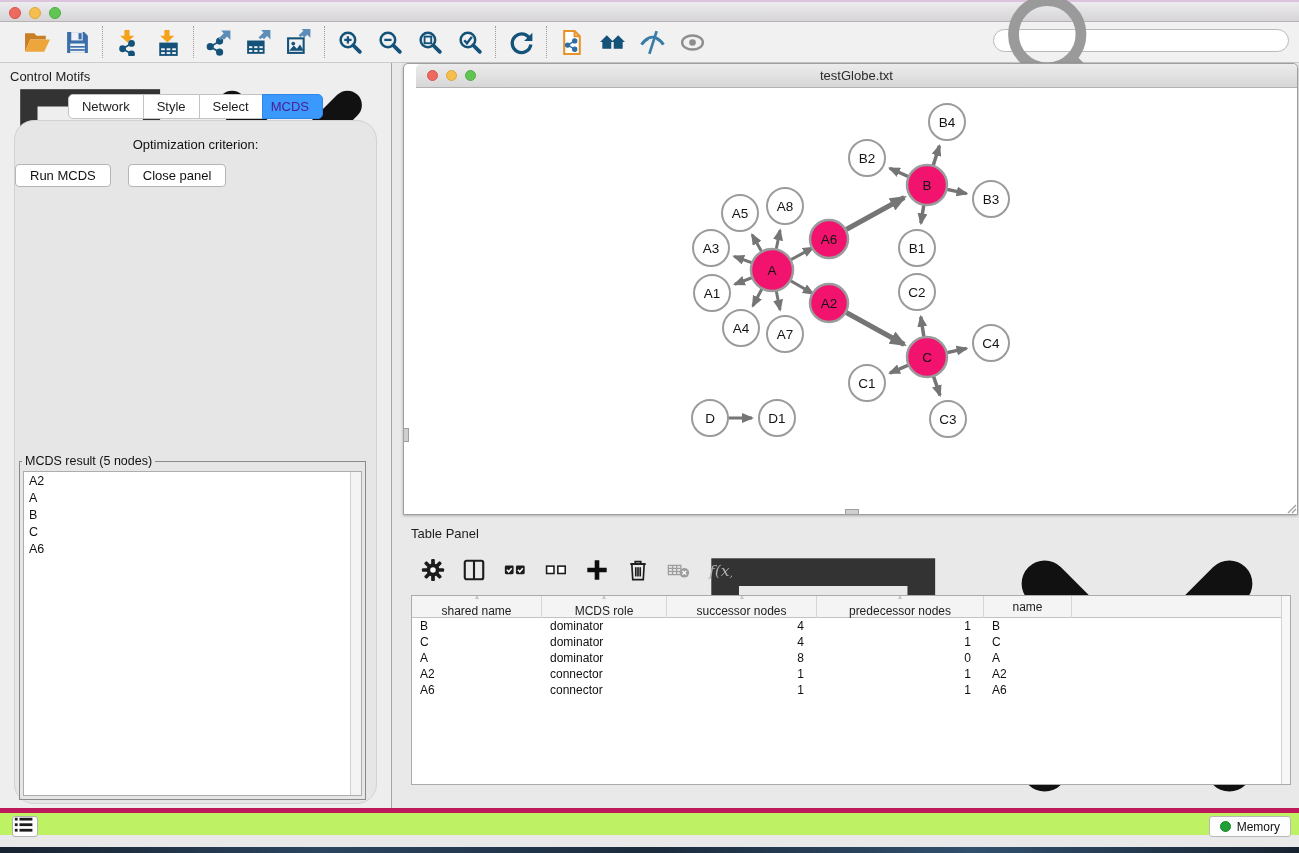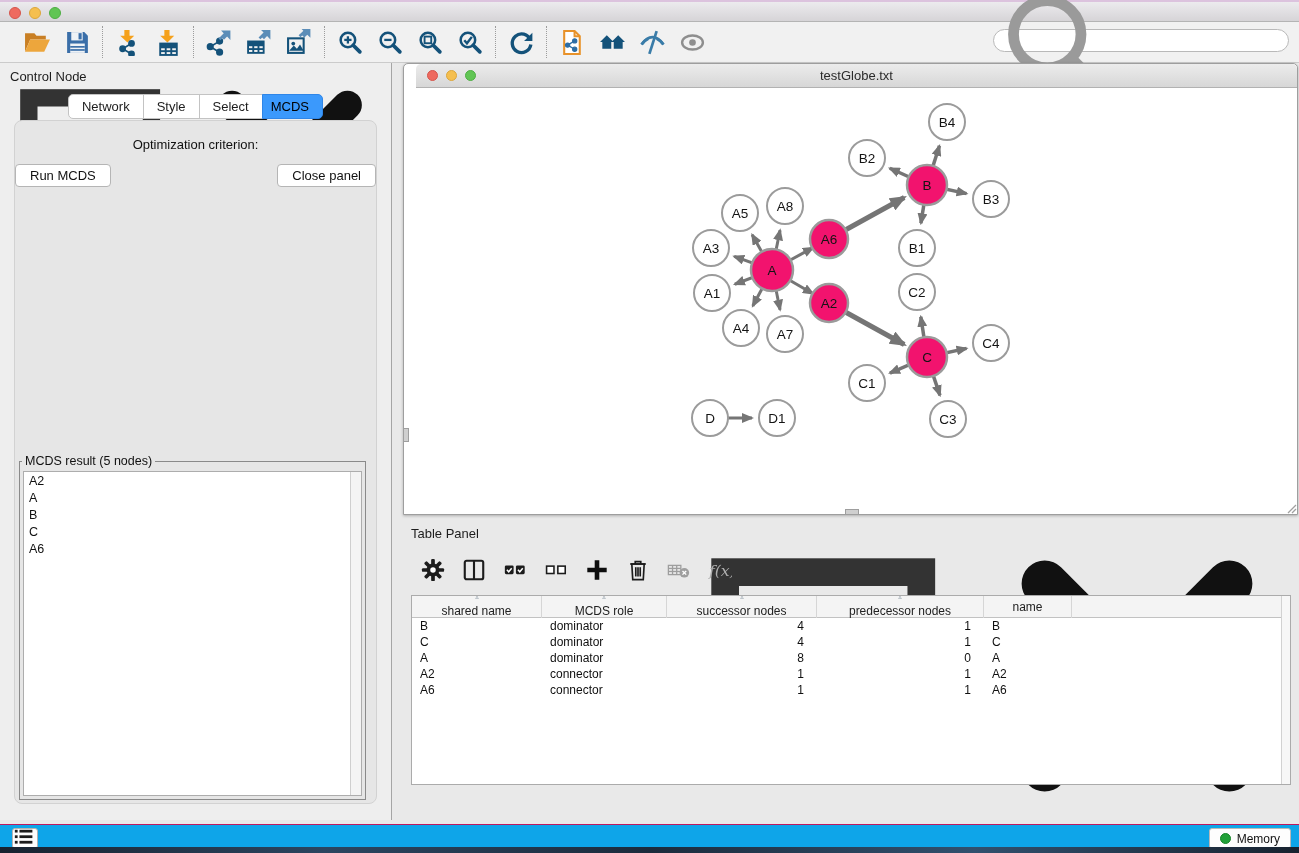--- a/index.html
+++ b/index.html
@@ -36,30 +36,30 @@
   .panel-head { position:relative; height:26px; }
   .panel-head .ptitle { position:absolute; left:10px; top:6px; font-size:13px; color:#1d1d1d; }
   .panel-head .picons { position:absolute; right:8px; top:6px; display:flex; gap:8px; }
   .panel-head .picons svg { width:13px; height:13px; }
   .cp-tabs { position:absolute; left:0; right:0; top:31px; display:flex; justify-content:center; }
   .seg { display:flex; }
   .seg .tab { font-size:13px; padding:4px 13px; background:#fff; border:1px solid #c3c3c3;
     margin-left:-1px; color:#1d1d1d; cursor:default; }
   .seg .tab:first-child { border-radius:5px 0 0 5px; margin-left:0; }
   .seg .tab:last-child { border-radius:0 5px 5px 0; }
-  .seg .tab.active { background:#3b99fc; border-color:#2f86e8; color:#000000;padding-left:8px; }
+  .seg .tab.active { background:#3b99fc; border-color:#2f86e8; color:#4c1d95;padding-left:8px; }
   .cp-card { position:absolute; left:14px; right:14px; top:57px; bottom:16px; background:#e6e6e6;
-    border:1px solid #d2d2d2; border-radius:8px; }
+    border:1px solid #d2d2d2; border-radius:20px; }
   .opt-label { text-align:center; margin-top:16px; font-size:13px; color:#111; }
   .selectbox { position:relative; margin:9px auto 0 auto; width:314px; height:24px; background:#fff;
     border:1px solid #ababab; border-radius:4px; font-size:13px; color:#111;
     display:flex; align-items:center; padding-left:9px; }
   .selectbox .stepper { position:absolute; right:1px; top:1px; bottom:1px; width:20px; }
   .selectbox .stepper svg { width:20px; height:21px; }
-  .btnrow { display:flex; justify-content:space-between; gap:17px; margin-top:12px; }
+  .btnrow { display:flex; justify-content:flex-start; gap:17px; margin-top:12px; }
   .pushbtn { font-size:13px; color:#111; background:#fff; border:1px solid #b5b5b5;
     border-radius:4px; padding:3px 14px; cursor:default; }
   .mcds-box { position:absolute; left:4px; right:10px; top:333px; bottom:3px;
     border:1px solid #8a8a8a; padding:0; }
   .mcds-box legend { font-size:12.5px; color:#111; margin-left:2px; padding:0 3px; }
   .mcds-list { position:absolute; left:3px; right:3px; top:3px; bottom:3px; background:#fff;
     border:1px solid #adadad; overflow:hidden; }
   .mcds-item { font-size:12.5px; color:#111; padding:1.5px 0 1.5px 5px; }
   .mcds-scroll { position:absolute; right:0; top:0; bottom:0; width:11px; background:#f4f4f4;
     border-left:1px solid #cfcfcf; }
@@ -90,22 +90,22 @@
   .th { display:flex; align-items:center; justify-content:center; gap:5px; font-size:12px; color:#222;
     border-right:1px solid #d6d6d6; height:22px;flex-direction:column; }
   .th svg { width:11px; height:11px; }
   .trow { display:flex; height:16px; }
   .td { font-size:12px; color:#101010; padding:1px 8px 0 8px; white-space:nowrap; overflow:hidden; }
   .td.num { text-align:right; padding-right:13px; }
   .tbl-scroll { position:absolute; right:0; top:0; bottom:0; width:9px; background:#f7f7f7; border-left:1px solid #d2d2d2; }
   .tp-tabs { position:absolute; left:0; right:0; top:273px; display:flex; justify-content:center; }
 
   
-  .statusbar { position:absolute; left:0; right:0; bottom:2px; height:27px; background:#0ea5e9;
-    border-top:1px solid #be185d; }
+  .statusbar { position:absolute; left:0; right:0; bottom:18px; height:27px; background:#bef264;
+    border-top:5px solid #be185d; }
   .sq-btn { position:absolute; left:12px; top:3px; width:26px; height:21px; background:#fdfdfd;
     border:1px solid #b2b2b2; border-radius:3px; display:flex; align-items:center; justify-content:center; }
   .sq-btn svg { width:16px; height:16px; }
   .mem-btn { position:absolute; right:8px; top:3px; height:21px; background:#fdfdfd; border:1px solid #b8b8b8;
     border-radius:3px; display:flex; align-items:center; gap:6px; padding:0 10px; font-size:12px; color:#111; }
   .mem-dot { width:11px; height:11px; border-radius:50%; background:#21a038; border:1px solid #158527; }
   .wallpaper { position:absolute; left:0; right:0; bottom:0; height:6px;
     background:linear-gradient(90deg,#17222f,#2b4560,#1b2b3c,#31506e,#17222f); }
 </style>
 </head>
@@ -289,21 +289,21 @@
           <svg viewBox="0 0 26 26" style="width:27px;height:27px">
             <ellipse cx="13" cy="13" rx="10" ry="6.8" fill="none" stroke="#8e8e8e" stroke-width="2.3"></ellipse>
             <circle cx="13" cy="13" r="3.2" fill="#8e8e8e"></circle>
           </svg>
         </div>
       </div>
     </div>
 
   <div class="cpanel">
     <div class="panel-head">
-      <span class="ptitle">Control Node</span>
+      <span class="ptitle">Control Motifs</span>
       <span class="picons">
         <span>
             <svg viewBox="0 0 26 26" style="width:100%;height:100%;display:block">
               <rect x="4" y="4" width="17" height="17" fill="none" stroke="#333" stroke-width="2.4"></rect>
             </svg>
           </span>
         <span>
             <svg viewBox="0 0 26 26" style="width:100%;height:100%;display:block">
               <path d="M5 5l16 16M21 5L5 21" stroke="#111" stroke-width="4" stroke-linecap="round"></path>
             </svg>

